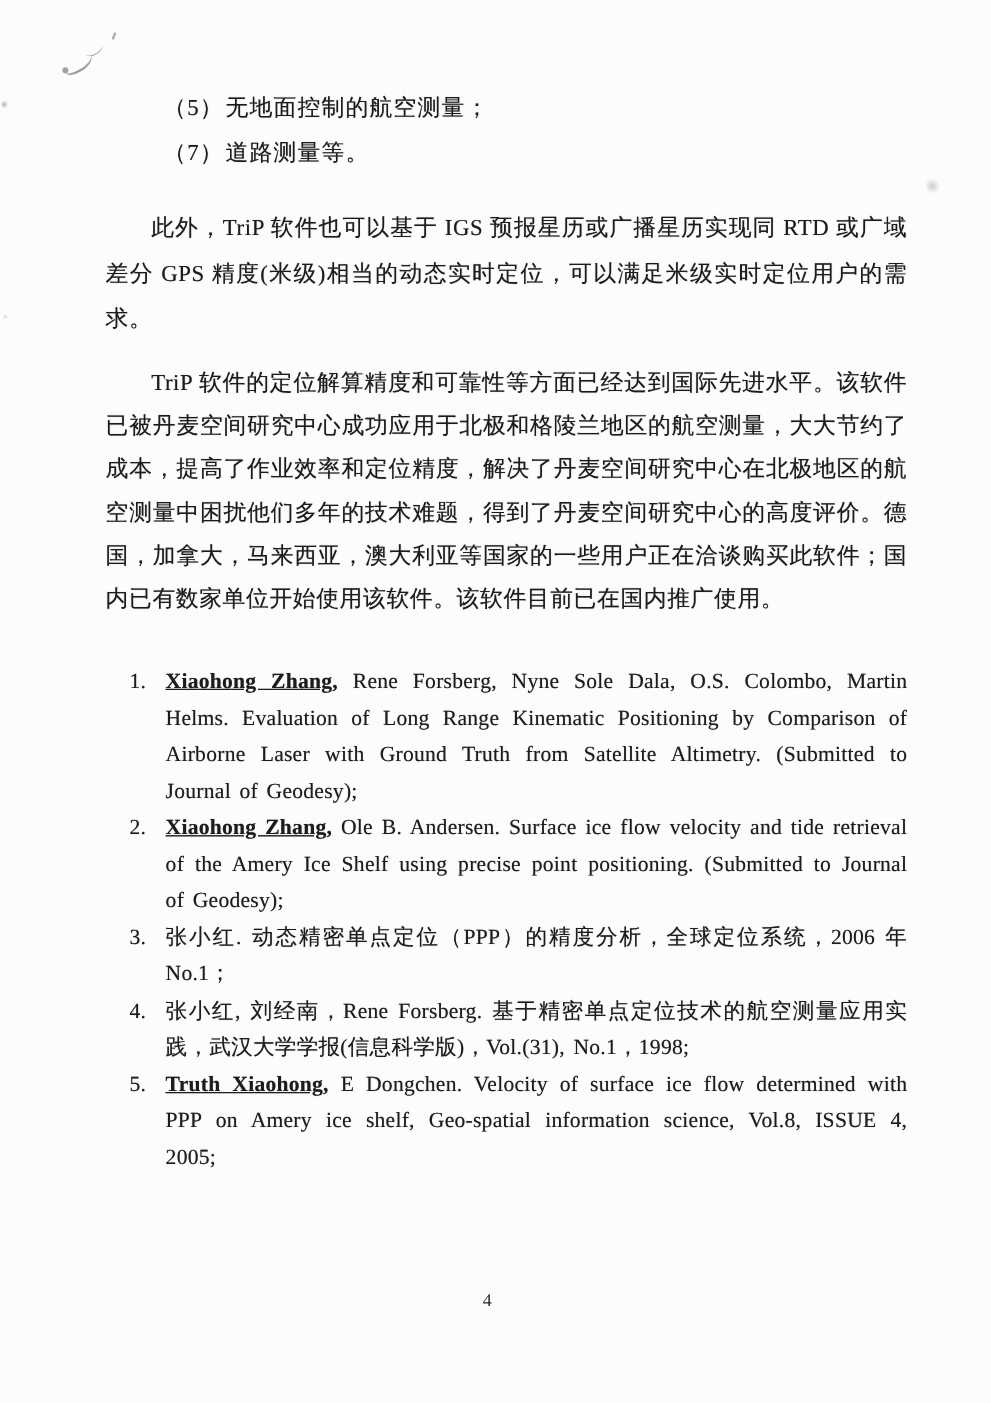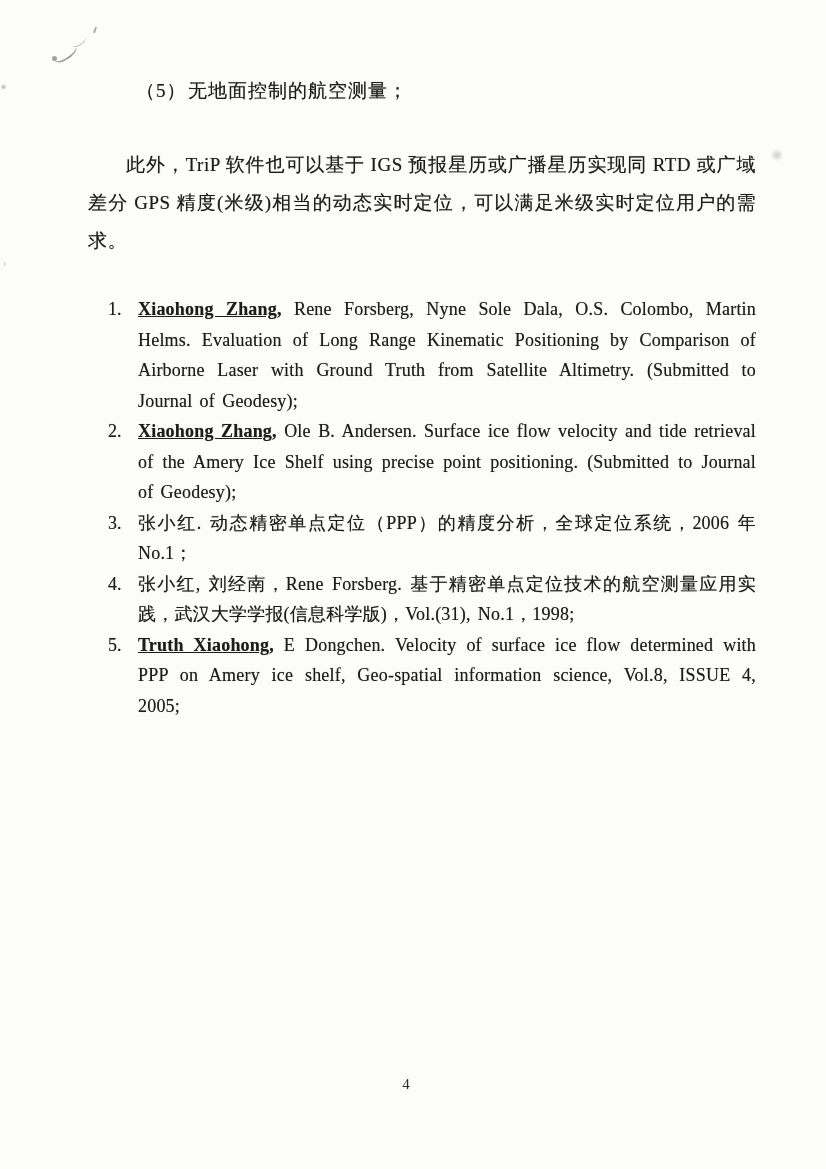--- a/index.html
+++ b/index.html
@@ -33,21 +33,21 @@
 
   
   .para {
     font-size: 19px;
     line-height: 36px;
     letter-spacing: 0.5px;
     text-align: justify;
     text-indent: 2em;
     margin: 0;
   }
-  .para.p1 { margin-top: 37px; line-height: 38px; }
+  .para.p1 { margin-top: 26px; line-height: 38px; }
   .para.p2 { margin-top: 16px; }
 
   
   .section-title {
     margin: 26px 0 0 6px;
     font-size: 24px;
     font-weight: bold;
     letter-spacing: 3px;
     font-family: "Liberation Sans", "DejaVu Sans", sans-serif;
   }
@@ -123,24 +123,28 @@
 </style>
 </head>
 <body>
 
 <div class="page scan-text">
 
   <ul class="intro-list">
     <li>
       <span class="li-num">（5）</span><span>无地面控制的航空测量；</span>
     </li>
+    <li>
+      <span class="li-num">（7）</span><span>道路测量等。</span>
+    </li>
   </ul>
 
   <p class="para p1">此外，TriP 软件也可以基于 IGS 预报星历或广播星历实现同 RTD 或广域差分 GPS 精度(米级)相当的动态实时定位，可以满足米级实时定位用户的需求。</p>
 
+  <p class="para p2">TriP 软件的定位解算精度和可靠性等方面已经达到国际先进水平。该软件已被丹麦空间研究中心成功应用于北极和格陵兰地区的航空测量，大大节约了成本，提高了作业效率和定位精度，解决了丹麦空间研究中心在北极地区的航空测量中困扰他们多年的技术难题，得到了丹麦空间研究中心的高度评价。德国，加拿大，马来西亚，澳大利亚等国家的一些用户正在洽谈购买此软件；国内已有数家单位开始使用该软件。该软件目前已在国内推广使用。</p>
 
 
   <ol class="ref-list">
     <li class="ref-item">
       <span class="ref-num">1.</span>
       <span class="ref-body"><span class="lead">Xiaohong Zhang,</span><span> Rene Forsberg, Nyne Sole Dala, O.S. Colombo, Martin Helms. Evaluation of Long Range Kinematic Positioning by Comparison of Airborne Laser with Ground Truth from Satellite Altimetry. (Submitted to Journal of Geodesy);</span></span>
     </li>
     <li class="ref-item">
       <span class="ref-num">2.</span>
       <span class="ref-body"><span class="lead">Xiaohong Zhang,</span><span> Ole B. Andersen. Surface ice flow velocity and tide retrieval of the Amery Ice Shelf using precise point positioning. (Submitted to Journal of Geodesy);</span></span>

